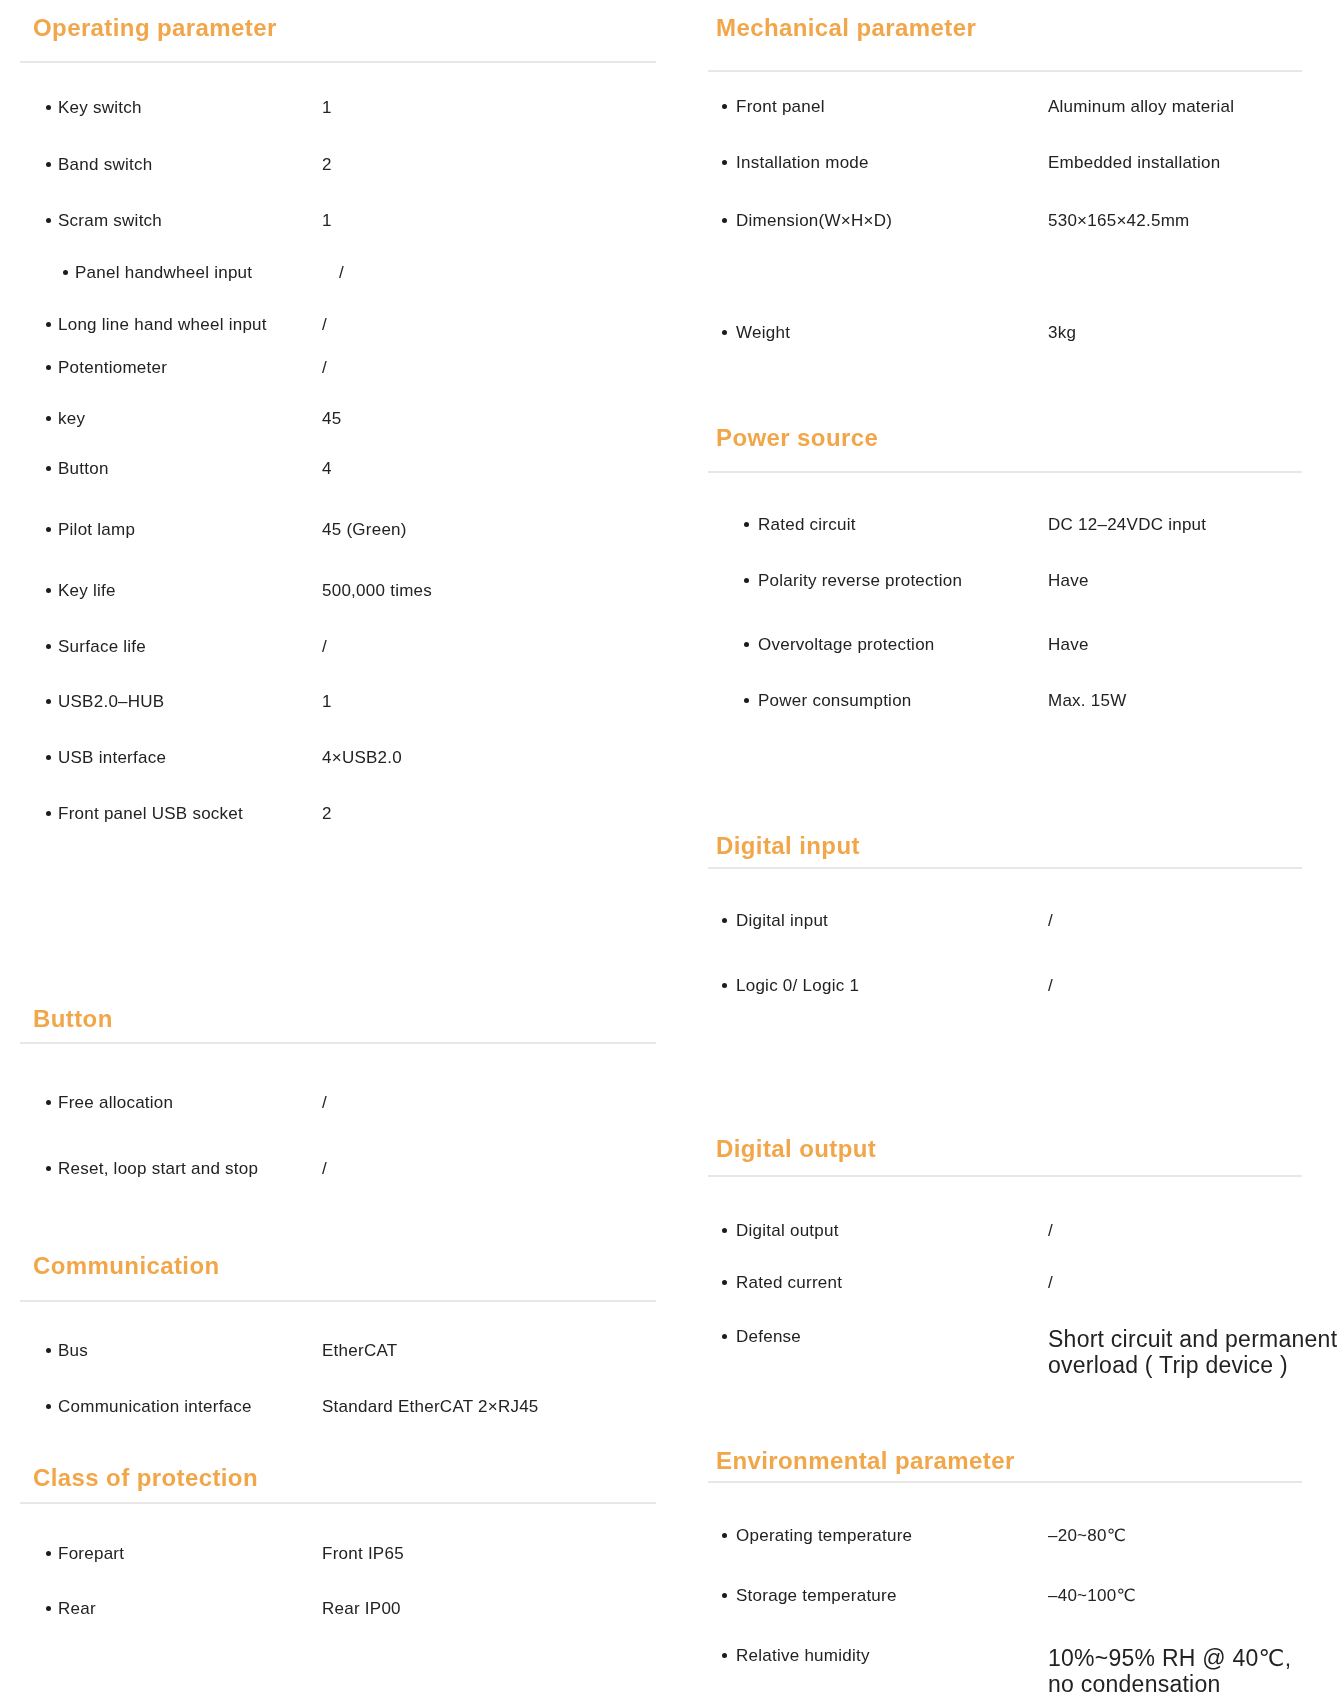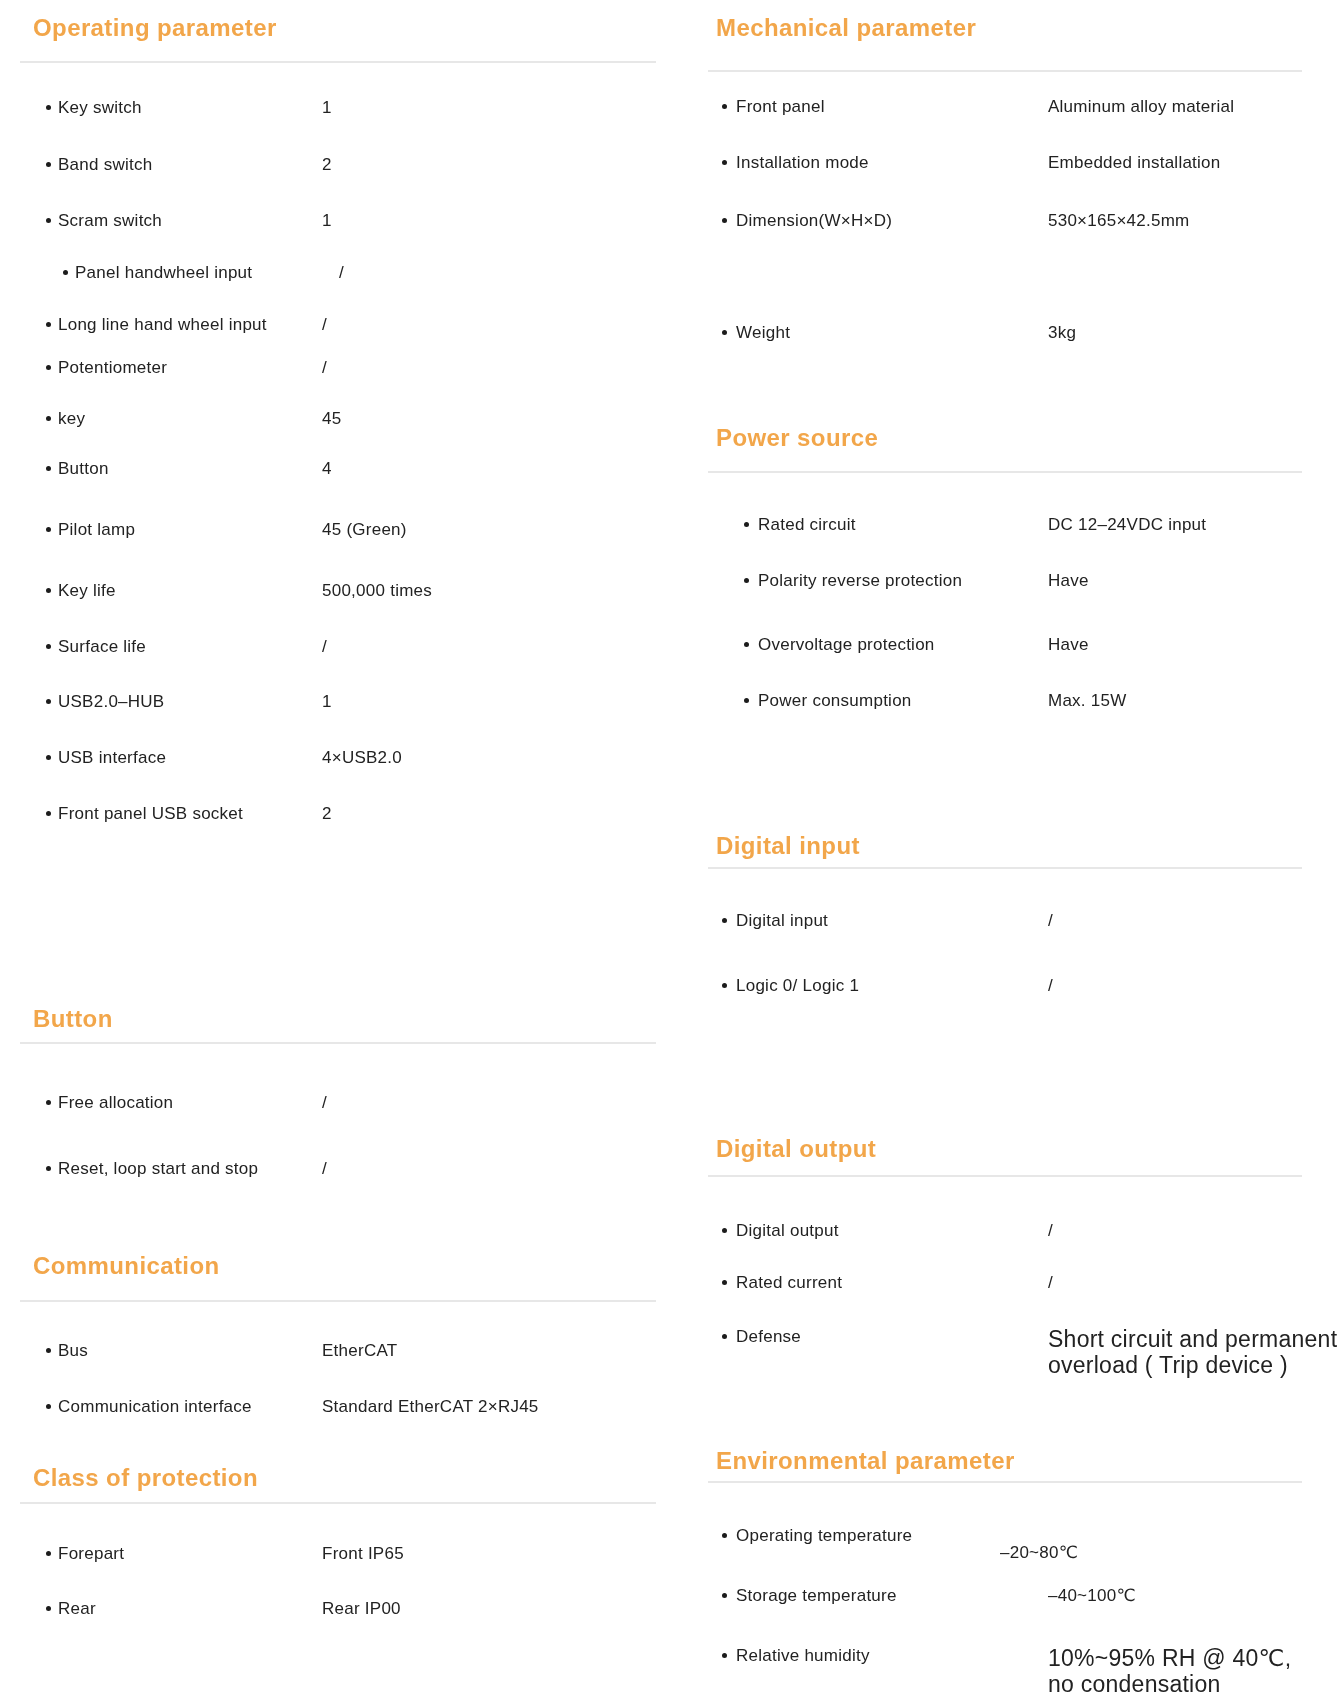--- a/index.html
+++ b/index.html
@@ -238,21 +238,21 @@
         <div class="value" style="left: 1048px;">
           <div class="vline">Short circuit and permanent</div>
           <div class="vline">overload ( Trip device )</div>
         </div>
       </div>
       <h2 class="section-title" style="left: 716px; top: 1447px;">Environmental parameter</h2>
       <div class="divider" style="left: 708px; top: 1481px; width: 594px;"></div>
       <div class="row" style="top: 1525px;">
         <span class="bullet" style="left: 722px; top: 8px;"></span>
         <div class="label" style="left: 736px;">Operating temperature</div>
-        <div class="value" style="left: 1000px; margin-top: 17px;">–20~80℃</div>
+        <div class="value" style="left: 1048px;">–20~80℃</div>
       </div>
       <div class="row" style="top: 1585px;">
         <span class="bullet" style="left: 722px; top: 8px;"></span>
         <div class="label" style="left: 736px;">Storage temperature</div>
         <div class="value" style="left: 1048px;">–40~100℃</div>
       </div>
       <div class="row" style="top: 1645px;">
         <span class="bullet" style="left: 722px; top: 8px;"></span>
         <div class="label" style="left: 736px;">Relative humidity</div>
         <div class="value" style="left: 1048px;">

